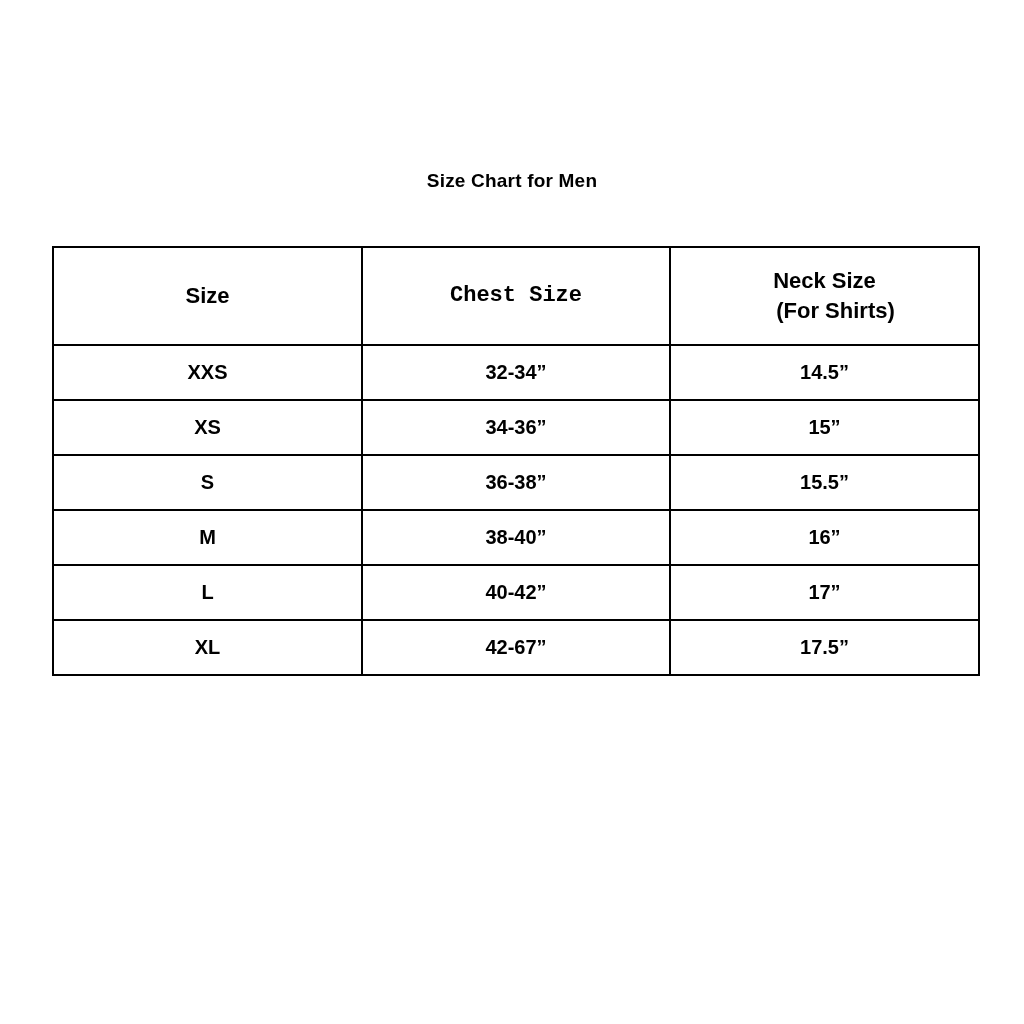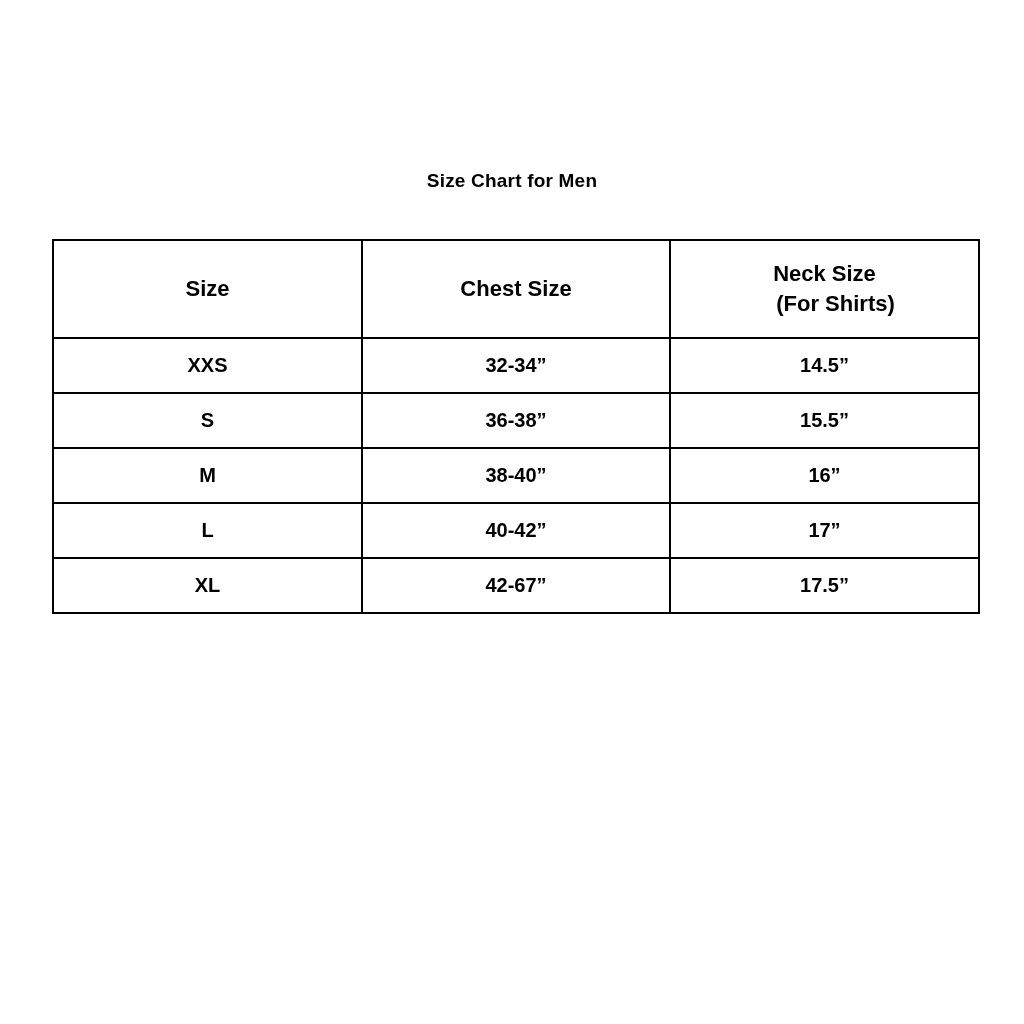--- a/index.html
+++ b/index.html
@@ -29,21 +29,21 @@
     top: 170px;
     width: 1024px;
     text-align: center;
     font-size: 19px;
     font-weight: bold;
     letter-spacing: 0.2px;
   }
   .size-table {
     position: absolute;
     left: 52px;
-    top: 239px;
+    top: 246px;
     width: 920px;
     border-collapse: collapse;
     table-layout: fixed;
   }
   .size-table td, .size-table th {
     border: 2px solid #000000;
     text-align: center;
     font-weight: bold;
     padding: 0;
   }
@@ -52,21 +52,21 @@
     font-size: 22px;
     line-height: 30px;
     vertical-align: middle;
   }
   .size-table tbody td {
     height: 53px;
     font-size: 20px;
     vertical-align: middle;
   }
   .col-size { width: 307px; }
-  .col-chest { width: 306px; }
+  .col-chest { width: 306px; font-family: Liberation Mono, monospace; }
   .col-neck { width: 307px; }
   .sub-line {
     display: block;
     font-size: 22px;
     font-weight: bold;
     margin-left: 22px;
   }
 </style>
 </head>
 <body>
@@ -90,20 +90,25 @@
         </th>
       </tr>
     </thead>
     <tbody>
       <tr>
         <td>XXS</td>
         <td>32-34”</td>
         <td>14.5”</td>
       </tr>
       <tr>
+        <td>XS</td>
+        <td>34-36”</td>
+        <td>15”</td>
+      </tr>
+      <tr>
         <td>S</td>
         <td>36-38”</td>
         <td>15.5”</td>
       </tr>
       <tr>
         <td>M</td>
         <td>38-40”</td>
         <td>16”</td>
       </tr>
       <tr>

